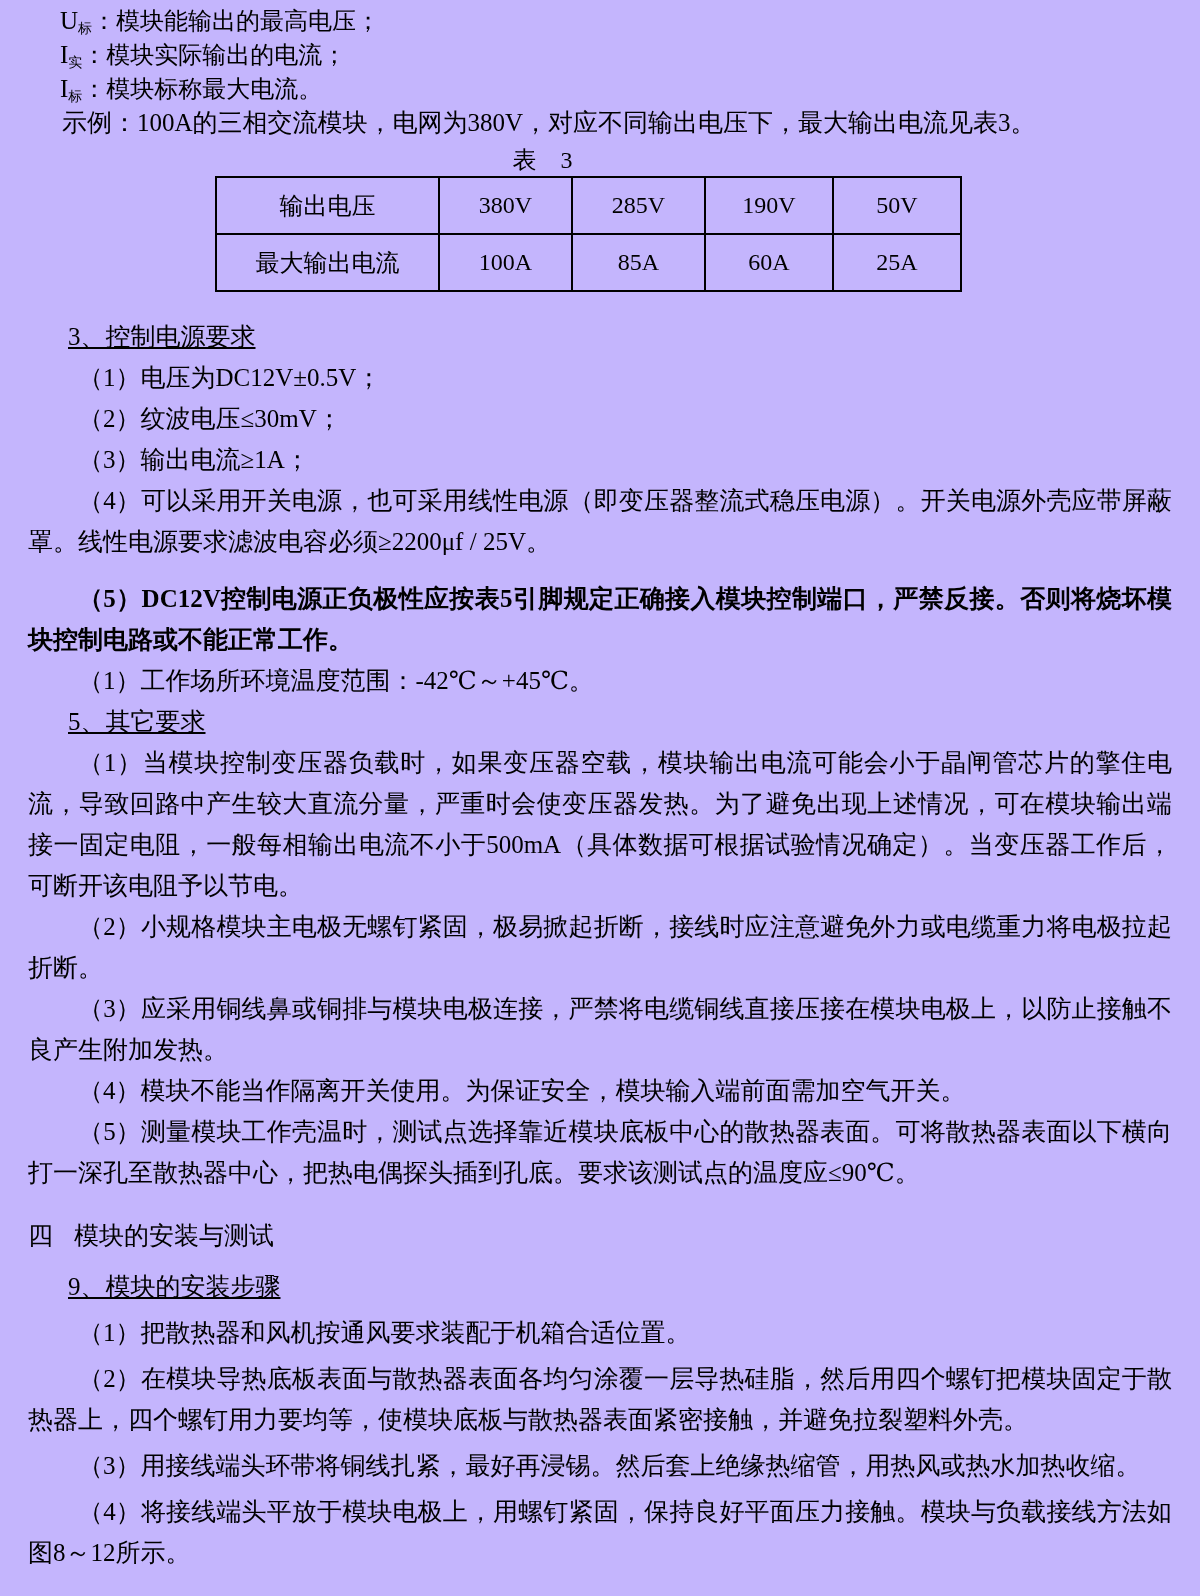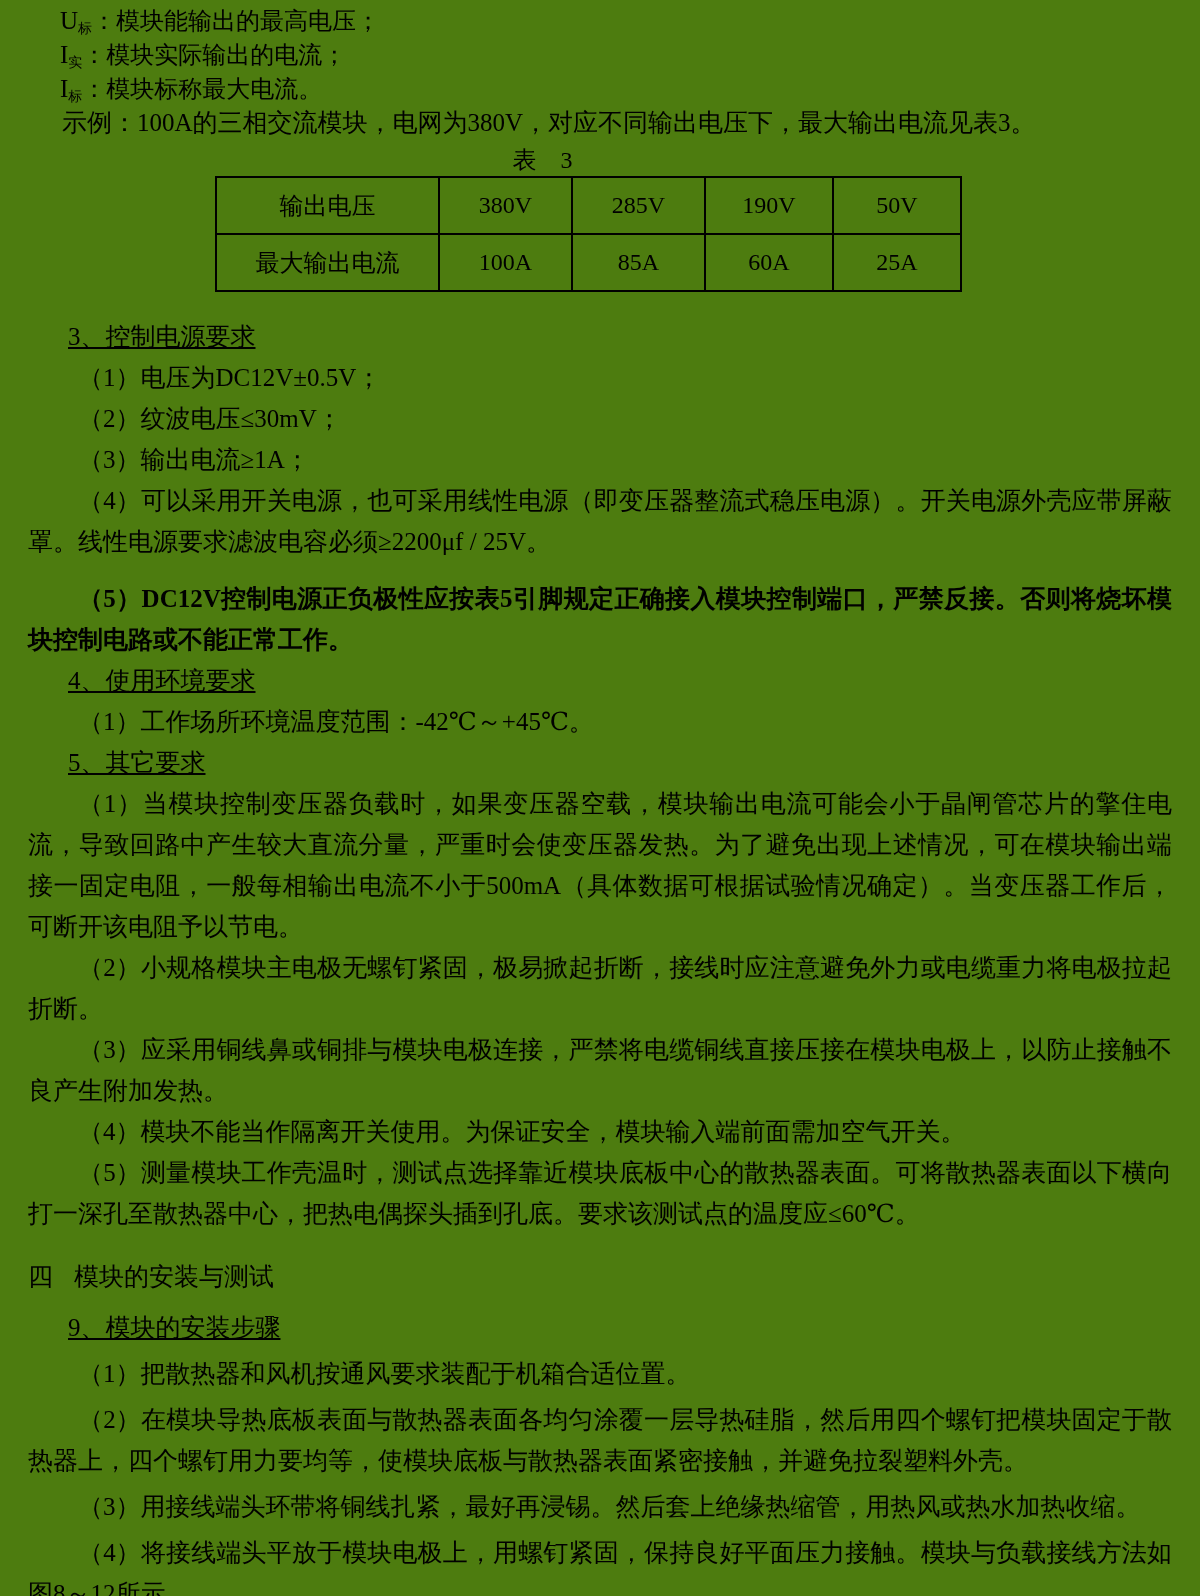--- a/index.html
+++ b/index.html
@@ -1,21 +1,21 @@
 <!DOCTYPE html>
 <html><head>
 <meta charset="utf-8">
 <style>
   html, body { margin: 0; padding: 0; background: #888; }
   .page {
     position: relative;
     width: 1200px;
     height: 1596px;
     margin: 0 auto;
-    background: #4d7c0f;
+    background: #c4b5fd;
     color: #000000;
     font-family: "Liberation Serif", "DejaVu Serif", serif;
     overflow: hidden;
     box-sizing: border-box;
     padding: 4px 28px 0 28px;
   }
   
   .defs { padding-left: 32px; }
   .def-line {
     font-size: 24px;
@@ -108,28 +108,27 @@
   </tbody>
     </table>
 
   <div class="body-text">
     <p class="sec-head head3">3、控制电源要求</p>
     <p class="item">（1）电压为DC12V±0.5V；</p>
     <p class="item">（2）纹波电压≤30mV；</p>
     <p class="item">（3）输出电流≥1A；</p>
     <p class="para">（4）可以采用开关电源，也可采用线性电源（即变压器整流式稳压电源）。开关电源外壳应带屏蔽罩。线性电源要求滤波电容必须≥2200μf / 25V。</p>
     <p class="para bold">（5）DC12V控制电源正负极性应按表5引脚规定正确接入模块控制端口，严禁反接。否则将烧坏模块控制电路或不能正常工作。</p>
-    <p class="sec-head">4、使用环境要求</p>
     <p class="item">（1）工作场所环境温度范围：-42℃～+45℃。</p>
     <p class="sec-head">5、其它要求</p>
     <p class="para">（1）当模块控制变压器负载时，如果变压器空载，模块输出电流可能会小于晶闸管芯片的擎住电流，导致回路中产生较大直流分量，严重时会使变压器发热。为了避免出现上述情况，可在模块输出端接一固定电阻，一般每相输出电流不小于500mA（具体数据可根据试验情况确定）。当变压器工作后，可断开该电阻予以节电。</p>
     <p class="para">（2）小规格模块主电极无螺钉紧固，极易掀起折断，接线时应注意避免外力或电缆重力将电极拉起折断。</p>
     <p class="para">（3）应采用铜线鼻或铜排与模块电极连接，严禁将电缆铜线直接压接在模块电极上，以防止接触不良产生附加发热。</p>
     <p class="para">（4）模块不能当作隔离开关使用。为保证安全，模块输入端前面需加空气开关。</p>
-    <p class="para">（5）测量模块工作壳温时，测试点选择靠近模块底板中心的散热器表面。可将散热器表面以下横向打一深孔至散热器中心，把热电偶探头插到孔底。要求该测试点的温度应≤60℃。</p>
+    <p class="para">（5）测量模块工作壳温时，测试点选择靠近模块底板中心的散热器表面。可将散热器表面以下横向打一深孔至散热器中心，把热电偶探头插到孔底。要求该测试点的温度应≤90℃。</p>
 
     <p class="chapter"><span>四</span><span class="chapter-title">模块的安装与测试</span></p>
 
     <p class="sec-head steps-head">9、模块的安装步骤</p>
     <p class="para step">（1）把散热器和风机按通风要求装配于机箱合适位置。</p>
     <p class="para step">（2）在模块导热底板表面与散热器表面各均匀涂覆一层导热硅脂，然后用四个螺钉把模块固定于散热器上，四个螺钉用力要均等，使模块底板与散热器表面紧密接触，并避免拉裂塑料外壳。</p>
     <p class="para step">（3）用接线端头环带将铜线扎紧，最好再浸锡。然后套上绝缘热缩管，用热风或热水加热收缩。</p>
     <p class="para step">（4）将接线端头平放于模块电极上，用螺钉紧固，保持良好平面压力接触。模块与负载接线方法如图8～12所示。</p>
   </div>
 

